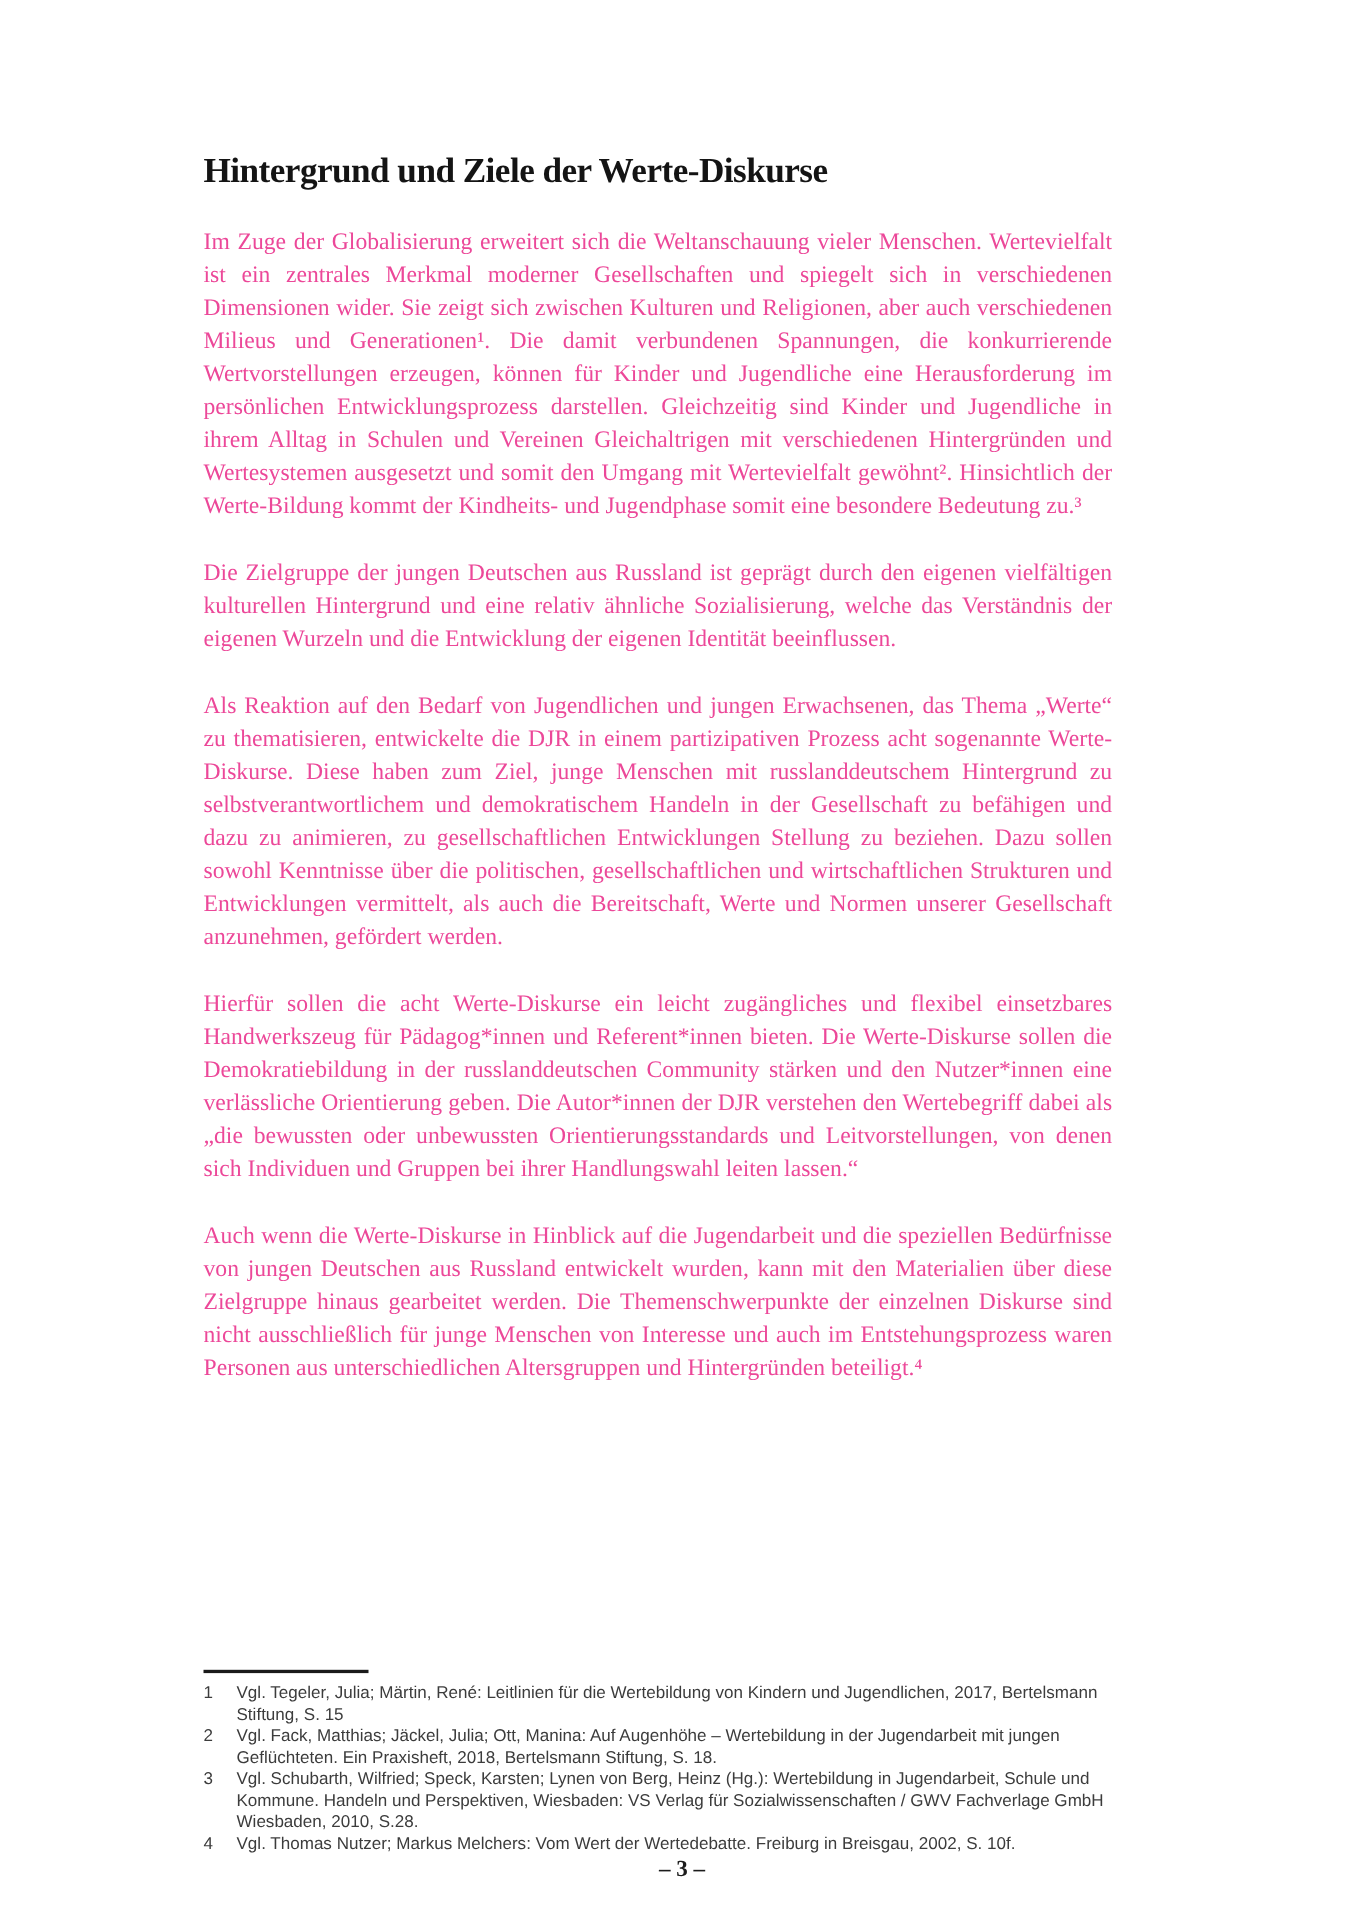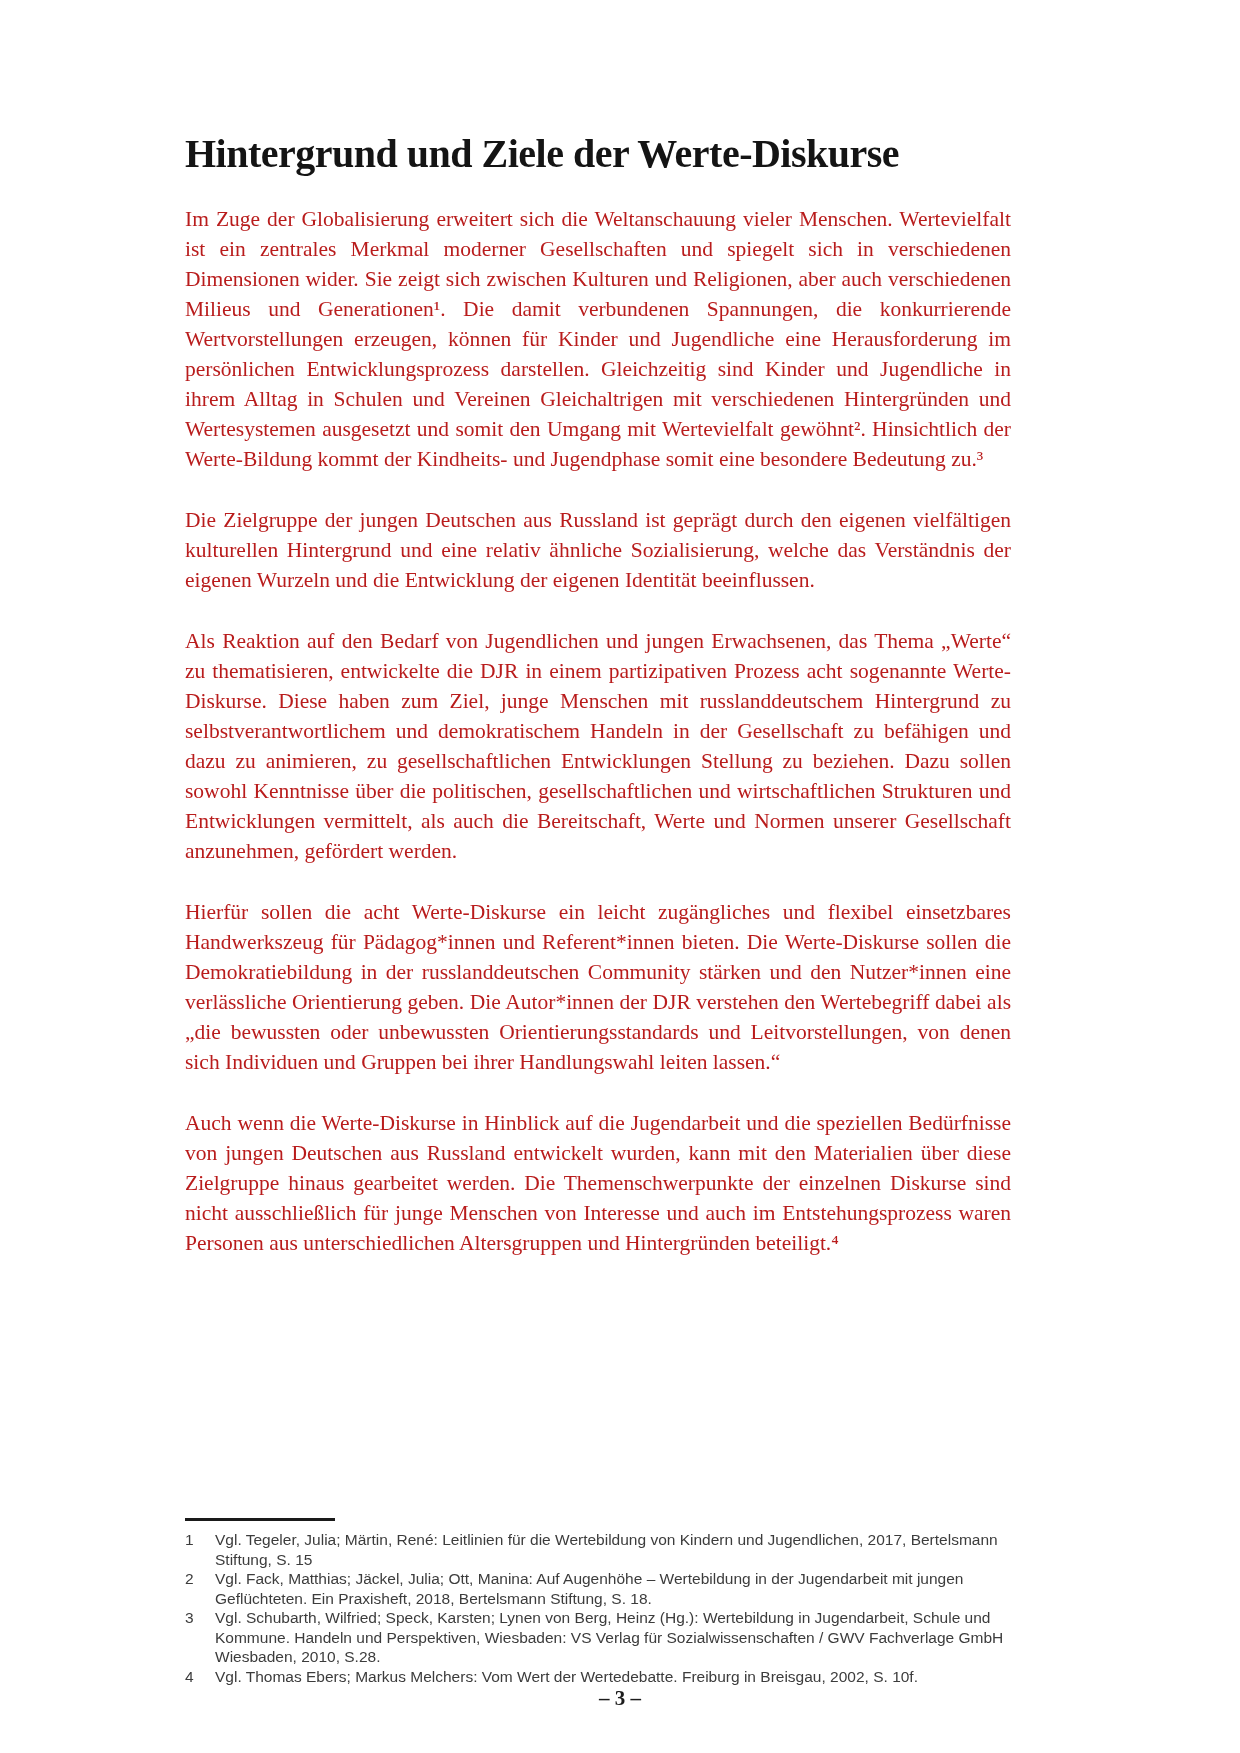--- a/index.html
+++ b/index.html
@@ -14,31 +14,31 @@
   .content {
     position: absolute;
     left: 185px;
     top: 130px;
     width: 826px;
   }
   .doc-title {
     margin: 0 0 26px 0;
     font-family: "Liberation Serif", "DejaVu Serif", serif;
     font-weight: 700;
-    font-size: 40px;
+    font-size: 32px;
     line-height: 48px;
     letter-spacing: -0.5px;
     color: #141414;
   }
   .body-para {
     margin: 0 0 31px 0;
     font-size: 21.5px;
     line-height: 30px;
     text-align: justify;
-    color: #b91c1c;
+    color: #ec4899;
     hyphens: auto;
     -webkit-hyphens: auto;
   }
   .footnotes {
     position: absolute;
     left: 185px;
     top: 1518px;
     width: 828px;
     font-family: "Liberation Sans", "DejaVu Sans", sans-serif;
     font-size: 15.5px;
@@ -98,19 +98,19 @@
       <span class="fn-text">Vgl. Fack, Matthias; Jäckel, Julia; Ott, Manina: Auf Augenhöhe – Wertebildung in der Jugendarbeit mit jungen Geflüchteten. Ein Praxisheft, 2018, Bertelsmann Stiftung, S. 18.</span>
     </div>
 
     <div class="fn-row">
       <span class="fn-num">3</span>
       <span class="fn-text">Vgl. Schubarth, Wilfried; Speck, Karsten; Lynen von Berg, Heinz (Hg.): Wertebildung in Jugendarbeit, Schule und Kommune. Handeln und Perspektiven, Wiesbaden: VS Verlag für Sozialwissenschaften / GWV Fachverlage GmbH Wiesbaden, 2010, S.28.</span>
     </div>
 
     <div class="fn-row">
       <span class="fn-num">4</span>
-      <span class="fn-text">Vgl. Thomas Ebers; Markus Melchers: Vom Wert der Wertedebatte. Freiburg in Breisgau, 2002, S. 10f.</span>
+      <span class="fn-text">Vgl. Thomas Nutzer; Markus Melchers: Vom Wert der Wertedebatte. Freiburg in Breisgau, 2002, S. 10f.</span>
     </div>
   </div>
 
   <div class="page-number">– 3 –</div>
 
 </div>
 
 </body></html>

